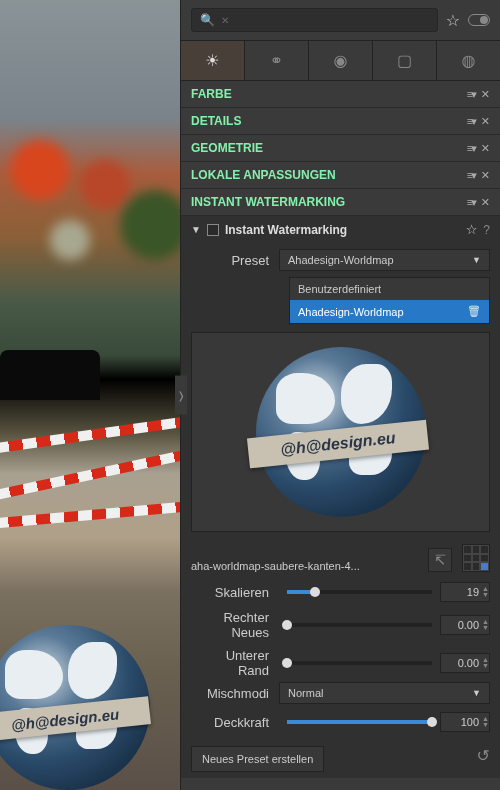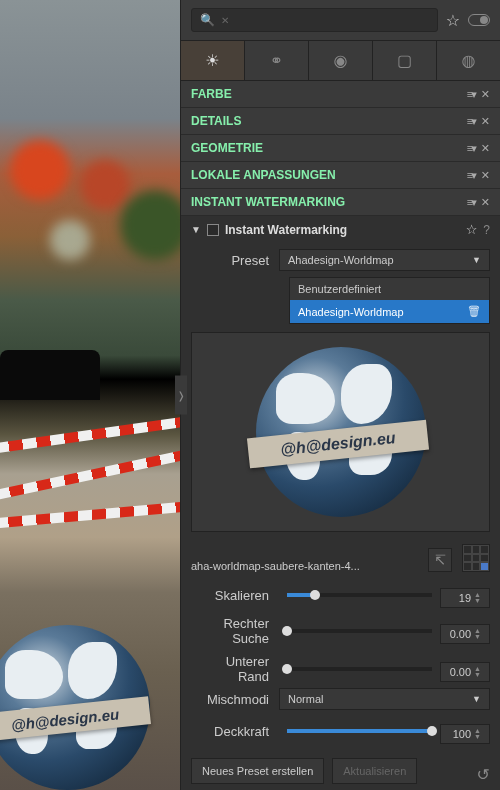--- a/index.html
+++ b/index.html
@@ -86,25 +86,25 @@
 .file-meta { color: #888; font-size: 10px; margin-top: 2px; }
 .file-btn { width: 24px; height: 24px; background: #383838; border: 1px solid #222; display: flex; align-items: center; justify-content: center; color: #888; cursor: pointer; font-size: 14px; }
 .pos-grid { width: 28px; height: 28px; display: grid; grid-template-columns: repeat(3,1fr); grid-template-rows: repeat(3,1fr); border: 1px solid #222; cursor: pointer; }
 .pos-grid div { border: 1px solid #444; background: #2a2a2a; }
 .pos-grid div.on { background: #4a7ac8; }
 
 .slider-row { display: flex; align-items: center; margin-top: 8px; gap: 8px; }
 .slider { flex: 1; height: 4px; background: #222; position: relative; cursor: pointer; }
 .slider .fill { position: absolute; height: 100%; background: #3a8ad8; left: 0; }
 .slider .thumb { position: absolute; width: 10px; height: 10px; background: #ddd; border-radius: 50%; top: -3px; transform: translateX(-50%); }
-.numbox { width: 50px; background: #383838; border: 1px solid #222; padding: 3px 8px; color: #ccc; font-size: 11px; text-align: right; display: flex; align-items: center; margin-top: 6px; }
+.numbox { width: 50px; background: #383838; border: 1px solid #222; padding: 3px 0; color: #ccc; font-size: 11px; text-align: right; display: flex; align-items: center; }
 .numbox span { flex: 1; }
 .spin { display: flex; flex-direction: column; font-size: 7px; color: #888; margin-left: 3px; cursor: pointer; line-height: 6px; }
 
-.btn-row { display: flex; gap: 8px; margin-top: 14px; align-items: flex-end; }
+.btn-row { display: flex; gap: 8px; margin-top: 14px; align-items: flex-start; }
 .btn { background: #383838; border: 1px solid #222; padding: 6px 10px; color: #ccc; font-size: 11px; cursor: pointer; }
 .btn.disabled { color: #666; cursor: default; }
 .reset { margin-left: auto; color: #888; font-size: 16px; cursor: pointer; }
 </style>
 </head>
 <body>
 
 <div class="bg-photo">
   <div class="bg-foliage">
     <div class="blob b1"></div>
@@ -246,21 +246,21 @@
       <div class="slider">
           <div class="fill" style="width:19%"></div>
           <div class="thumb" style="left:19%"></div>
         </div>
       <div class="numbox">
           <span>19</span>
           <div class="spin">▲<br>▼</div>
         </div>
     </div>
     <div class="slider-row">
-      <div class="rlabel">Rechter Suche</div>
+      <div class="rlabel">Rechter Neues</div>
       <div class="slider">
           <div class="fill" style="width:0%"></div>
           <div class="thumb" style="left:0%"></div>
         </div>
       <div class="numbox">
           <span>0.00</span>
           <div class="spin">▲<br>▼</div>
         </div>
     </div>
     <div class="slider-row">
@@ -289,21 +289,20 @@
           <div class="thumb" style="left:100%"></div>
         </div>
       <div class="numbox">
           <span>100</span>
           <div class="spin">▲<br>▼</div>
         </div>
     </div>
 
     <div class="btn-row">
       <div class="btn">Neues Preset erstellen</div>
-      <div class="btn disabled">Aktualisieren</div>
       <span class="reset">↺</span>
     </div>
 
   </div>
 
   <div class="section-row" style="margin-top:12px">
     <span class="label">DXO VIEWPOINT</span>
     <div class="section-ctrl">
         <span class="eqicon">≡▾</span>
         <span class="closex">✕</span>

